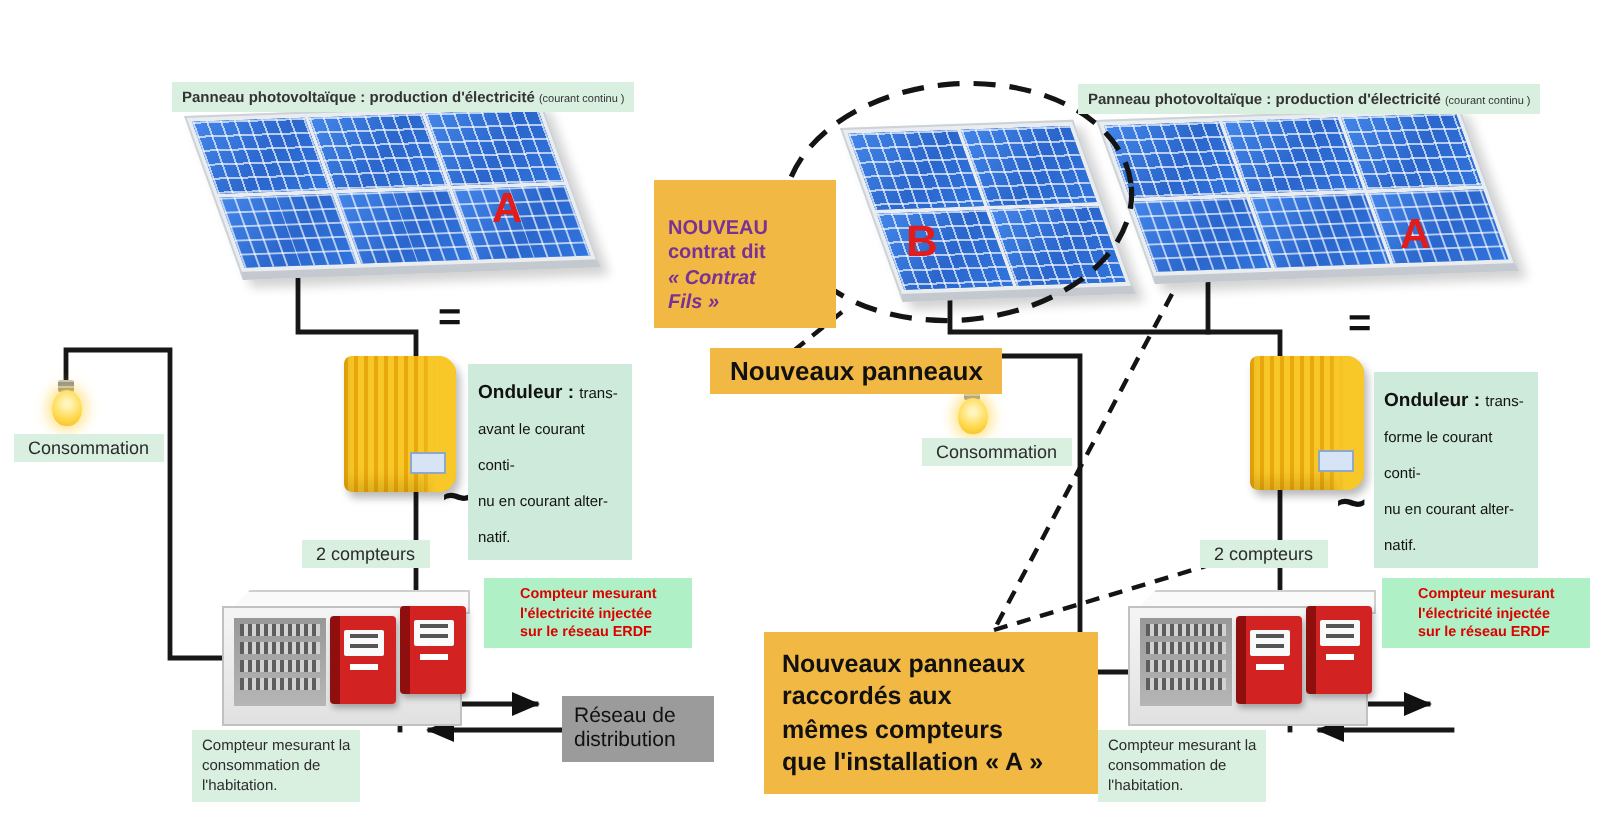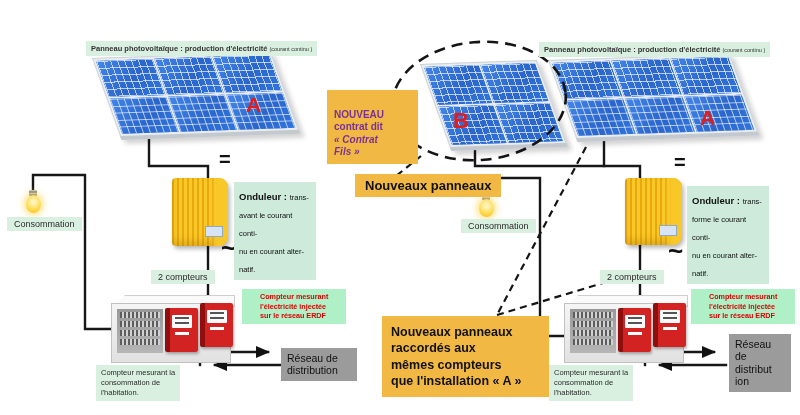--- a/index.html
+++ b/index.html
@@ -241,24 +241,20 @@
       <div class="mbar"></div>
     </div>
   </div>
 
   <div class="abs export-note pre" style="left:691px;top:289px;">Compteur  mesurant
 l'électricité  injectée
 sur le réseau ERDF</div>
   <div class="abs mint note pre" style="left:549px;top:365px;">Compteur mesurant la
 consommation de
 l'habitation.</div>
-  <div class="abs grid-box pre" style="left:729px;top:334px;width:50px;">Réseau
-de
-distribut
-ion</div>
 
   <div class="abs yellow np-note pre">Nouveaux panneaux
 raccordés aux
 mêmes compteurs
 que l'installation « A »</div>
 
   <svg class="layer dash" width="800" height="415" viewBox="0 0 800 415">
     <g fill="none" stroke="#141414">
       <ellipse cx="479" cy="101" rx="87" ry="59" transform="rotate(-5 479 101)" stroke-width="2.6" stroke-dasharray="11 7"></ellipse>
       <path d="M421,156 L396,176" stroke-width="2.2" stroke-dasharray="7 5"></path>

